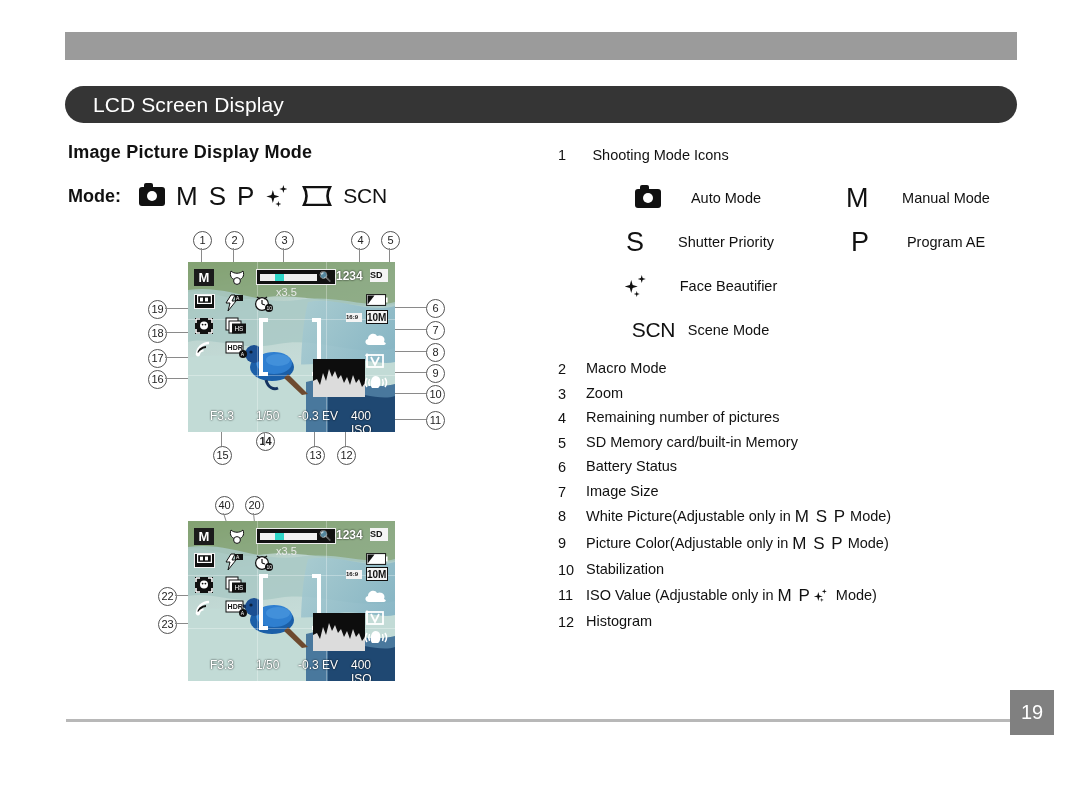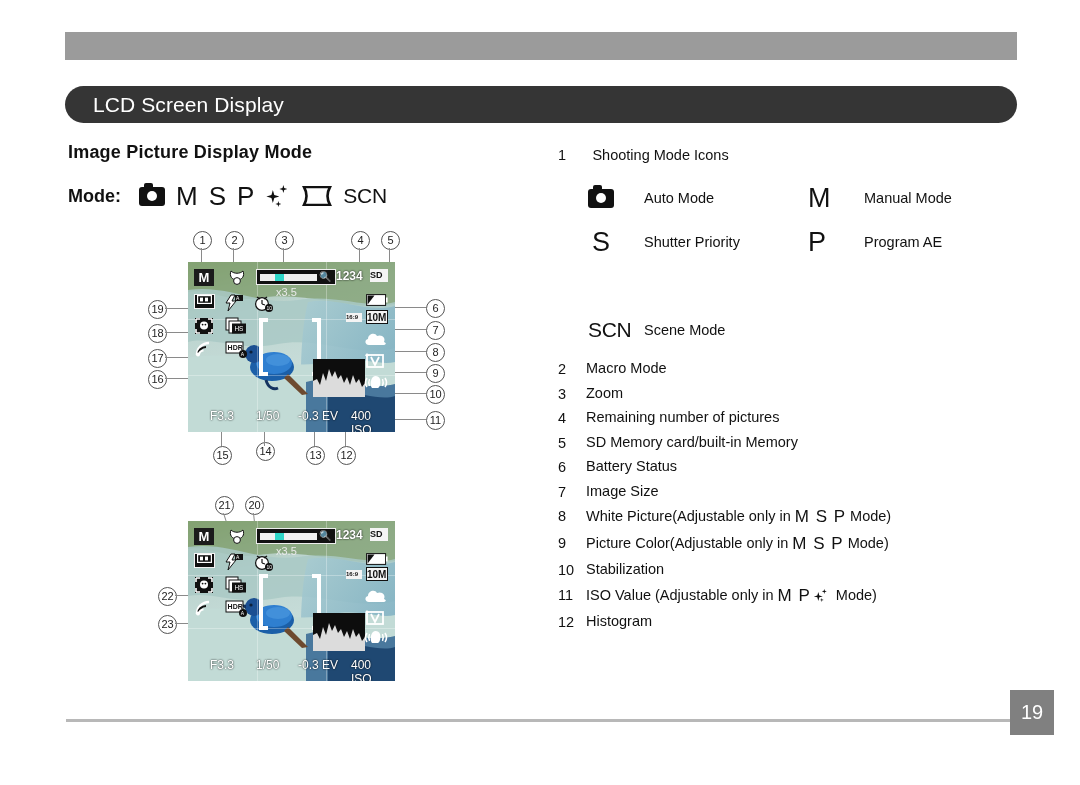--- a/index.html
+++ b/index.html
@@ -79,21 +79,21 @@
 
   
   .list{position:absolute;left:558px;top:143px;width:470px;}
   .li{display:flex;align-items:flex-start;margin-bottom:8.5px;}
   .li .n{width:28px;flex:0 0 28px;font-size:14.5px;text-align:left;}
   .li .tx{font-size:14.5px;line-height:1.1;}
   .inlineglyph{font-size:17px;font-weight:500;vertical-align:-1px;letter-spacing:1px;}
 
   .modegrid{position:absolute;left:588px;top:176px;width:440px;}
   .mg-row{display:flex;align-items:center;height:44px;}
-  .mg-cell{display:flex;align-items:center;width:225px;}
+  .mg-cell{display:flex;align-items:center;width:225px;justify-content:center;}
   .mg-ico{width:56px;flex:0 0 56px;display:flex;align-items:center;justify-content:flex-start;}
   .mg-tx{font-size:14.5px;}
 
   
   .rule{position:absolute;left:66px;top:719px;width:950px;height:3px;background:#b8b8b8;}
   .pagebox{position:absolute;left:1010px;top:690px;width:44px;height:45px;background:#808080;}
   .pagebox span{display:block;text-align:center;line-height:45px;color:#fff;font-size:20px;}
 </style>
 </head>
 <body>
@@ -180,21 +180,21 @@
       <div class="cline" style="left:394px;top:393px;width:32px;height:1.4px;"></div>
 
       <div class="cnum" style="left:426px;top:411px;width:17px;height:17px;line-height:16px;font-size:11px;">11</div>
       <div class="cline" style="left:394px;top:419px;width:32px;height:1.4px;"></div>
     </div>
 
     <div class="callout">
       <div class="cnum" style="left:213px;top:446px;width:17px;height:17px;line-height:16px;font-size:11px;">15</div>
       <div class="cline" style="left:221px;top:430px;width:1.4px;height:16px;"></div>
 
-      <div class="cnum" style="left:256px;top:442px;width:17px;height:17px;line-height:16px;font-size:11px;">14</div>
+      <div class="cnum" style="left:256px;top:432px;width:17px;height:17px;line-height:16px;font-size:11px;font-weight:bold;">14</div>
       <div class="cline" style="left:264px;top:430px;width:1.4px;height:16px;"></div>
 
       <div class="cnum" style="left:306px;top:446px;width:17px;height:17px;line-height:16px;font-size:11px;">13</div>
       <div class="cline" style="left:314px;top:430px;width:1.4px;height:16px;"></div>
 
       <div class="cnum" style="left:337px;top:446px;width:17px;height:17px;line-height:16px;font-size:11px;">12</div>
       <div class="cline" style="left:345px;top:388px;width:1.4px;height:58px;"></div>
     </div>
 
     <div class="lcd" style="left:188px;top:262px;width:207px;height:170px;">
@@ -364,21 +364,21 @@
       <div class="osd" style="left:22px;top:147px;font-size:12px;text-shadow:0 0 2px #000;">F3.3</div>
       <div class="osd" style="left:68px;top:147px;font-size:12px;text-shadow:0 0 2px #000;">1/50</div>
       <div class="osd" style="left:110px;top:147px;font-size:12px;text-shadow:0 0 2px #000;">-0.3 EV</div>
       <div class="osd" style="left:163px;top:147px;font-size:12px;text-shadow:0 0 2px #000;">400 ISO</div>
     </div>
   </div>
 
   <div class="lcd-wrap" style="left:0;top:0;width:480px;height:785px;">
 
     <div class="callout">
-      <div class="cnum" style="left:215px;top:496px;width:17px;height:17px;line-height:16px;font-size:11px;">21</div>
+      <div class="cnum" style="left:215px;top:496px;width:17px;height:17px;line-height:16px;font-size:11px;">40</div>
       <div class="cline" style="left:223px;top:513px;width:1.4px;height:39px;transform:rotate(-18deg);transform-origin:top center;"></div>
 
       <div class="cnum" style="left:245px;top:496px;width:17px;height:17px;line-height:16px;font-size:11px;">20</div>
       <div class="cline" style="left:253px;top:513px;width:1.4px;height:42px;transform:rotate(-6deg);transform-origin:top center;"></div>
 
       <div class="cnum" style="left:158px;top:587px;width:17px;height:17px;line-height:16px;font-size:11px;">22</div>
       <div class="cline" style="left:175px;top:595px;width:64px;height:1.4px;"></div>
       <div class="cline" style="left:238px;top:585px;width:1.4px;height:11px;"></div>
 
       <div class="cnum" style="left:158px;top:615px;width:17px;height:17px;line-height:16px;font-size:11px;">23</div>
@@ -568,20 +568,30 @@
         <span class="mg-tx">Shutter Priority</span>
       </div>
       <div class="mg-cell">
         <span class="mg-ico">
             <span class="ic-letter" style="font-size:27px;">P</span>
           </span>
         <span class="mg-tx">Program AE</span>
       </div>
     </div>
     <div class="mg-row">
+      <div class="mg-cell">
+        <span class="mg-ico">
+          <span class="ic-sparkle">
+              <span class="spk big"></span>
+              <span class="spk mid"></span>
+              <span class="spk sml"></span>
+            </span>
+        </span>
+        <span class="mg-tx">Face Beautifier</span>
+      </div>
     </div>
     <div class="mg-row">
       <div class="mg-cell">
         <span class="mg-ico">
             <span class="ic-scn" style="font-size:21px;">SCN</span>
           </span>
         <span class="mg-tx">Scene Mode</span>
       </div>
     </div>
   </div>

